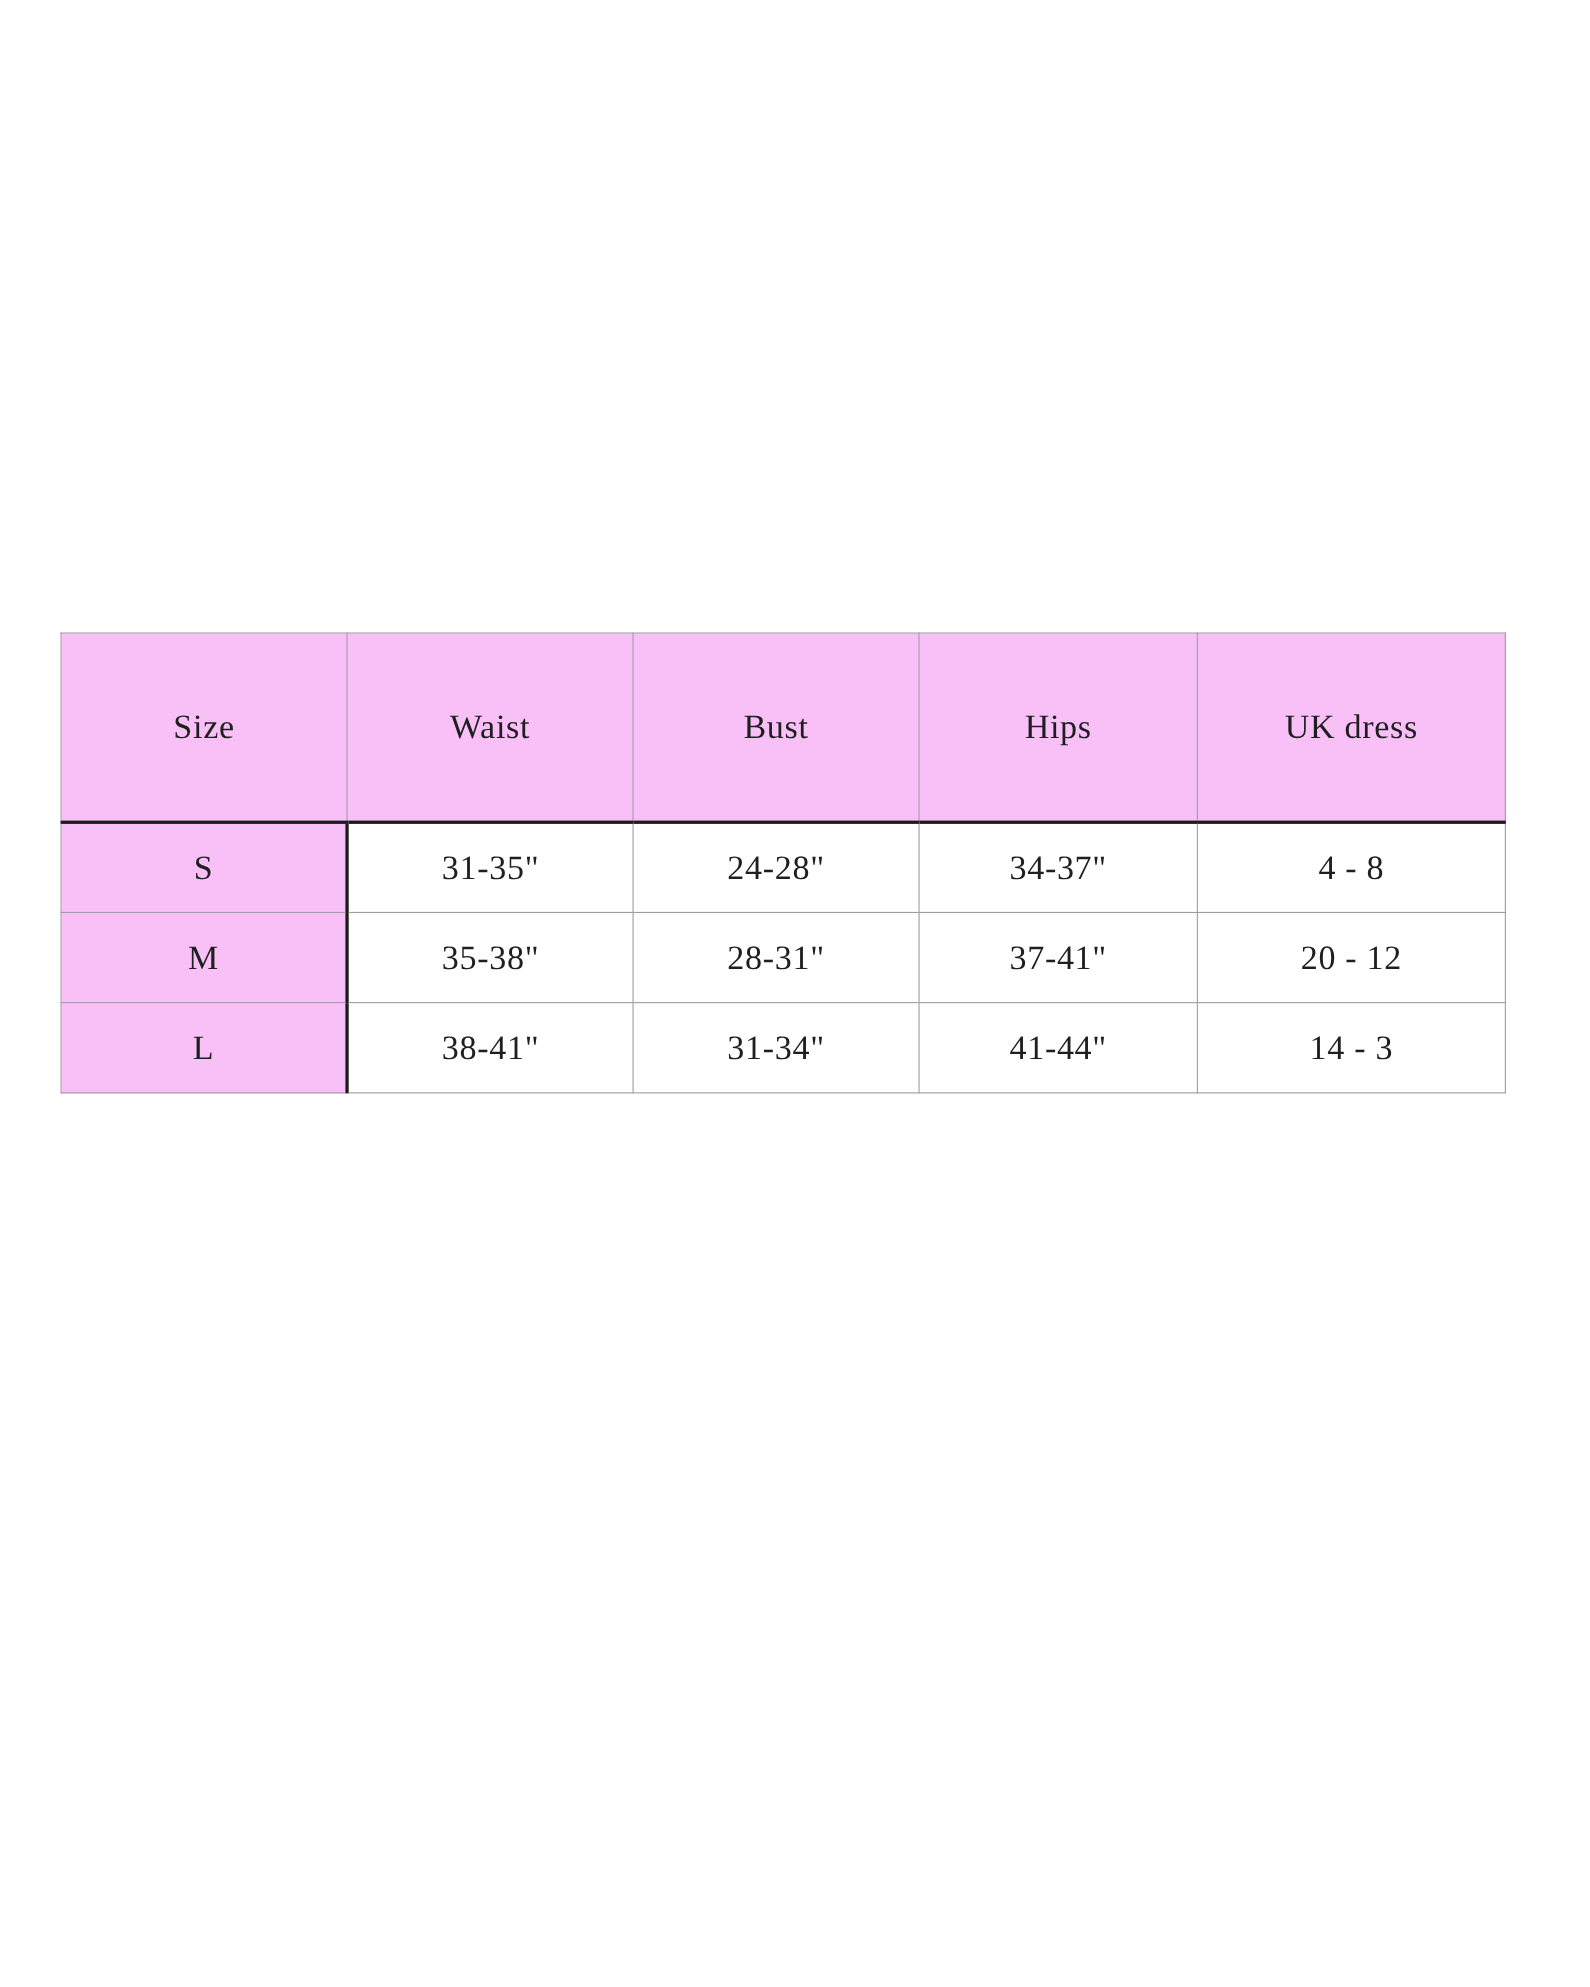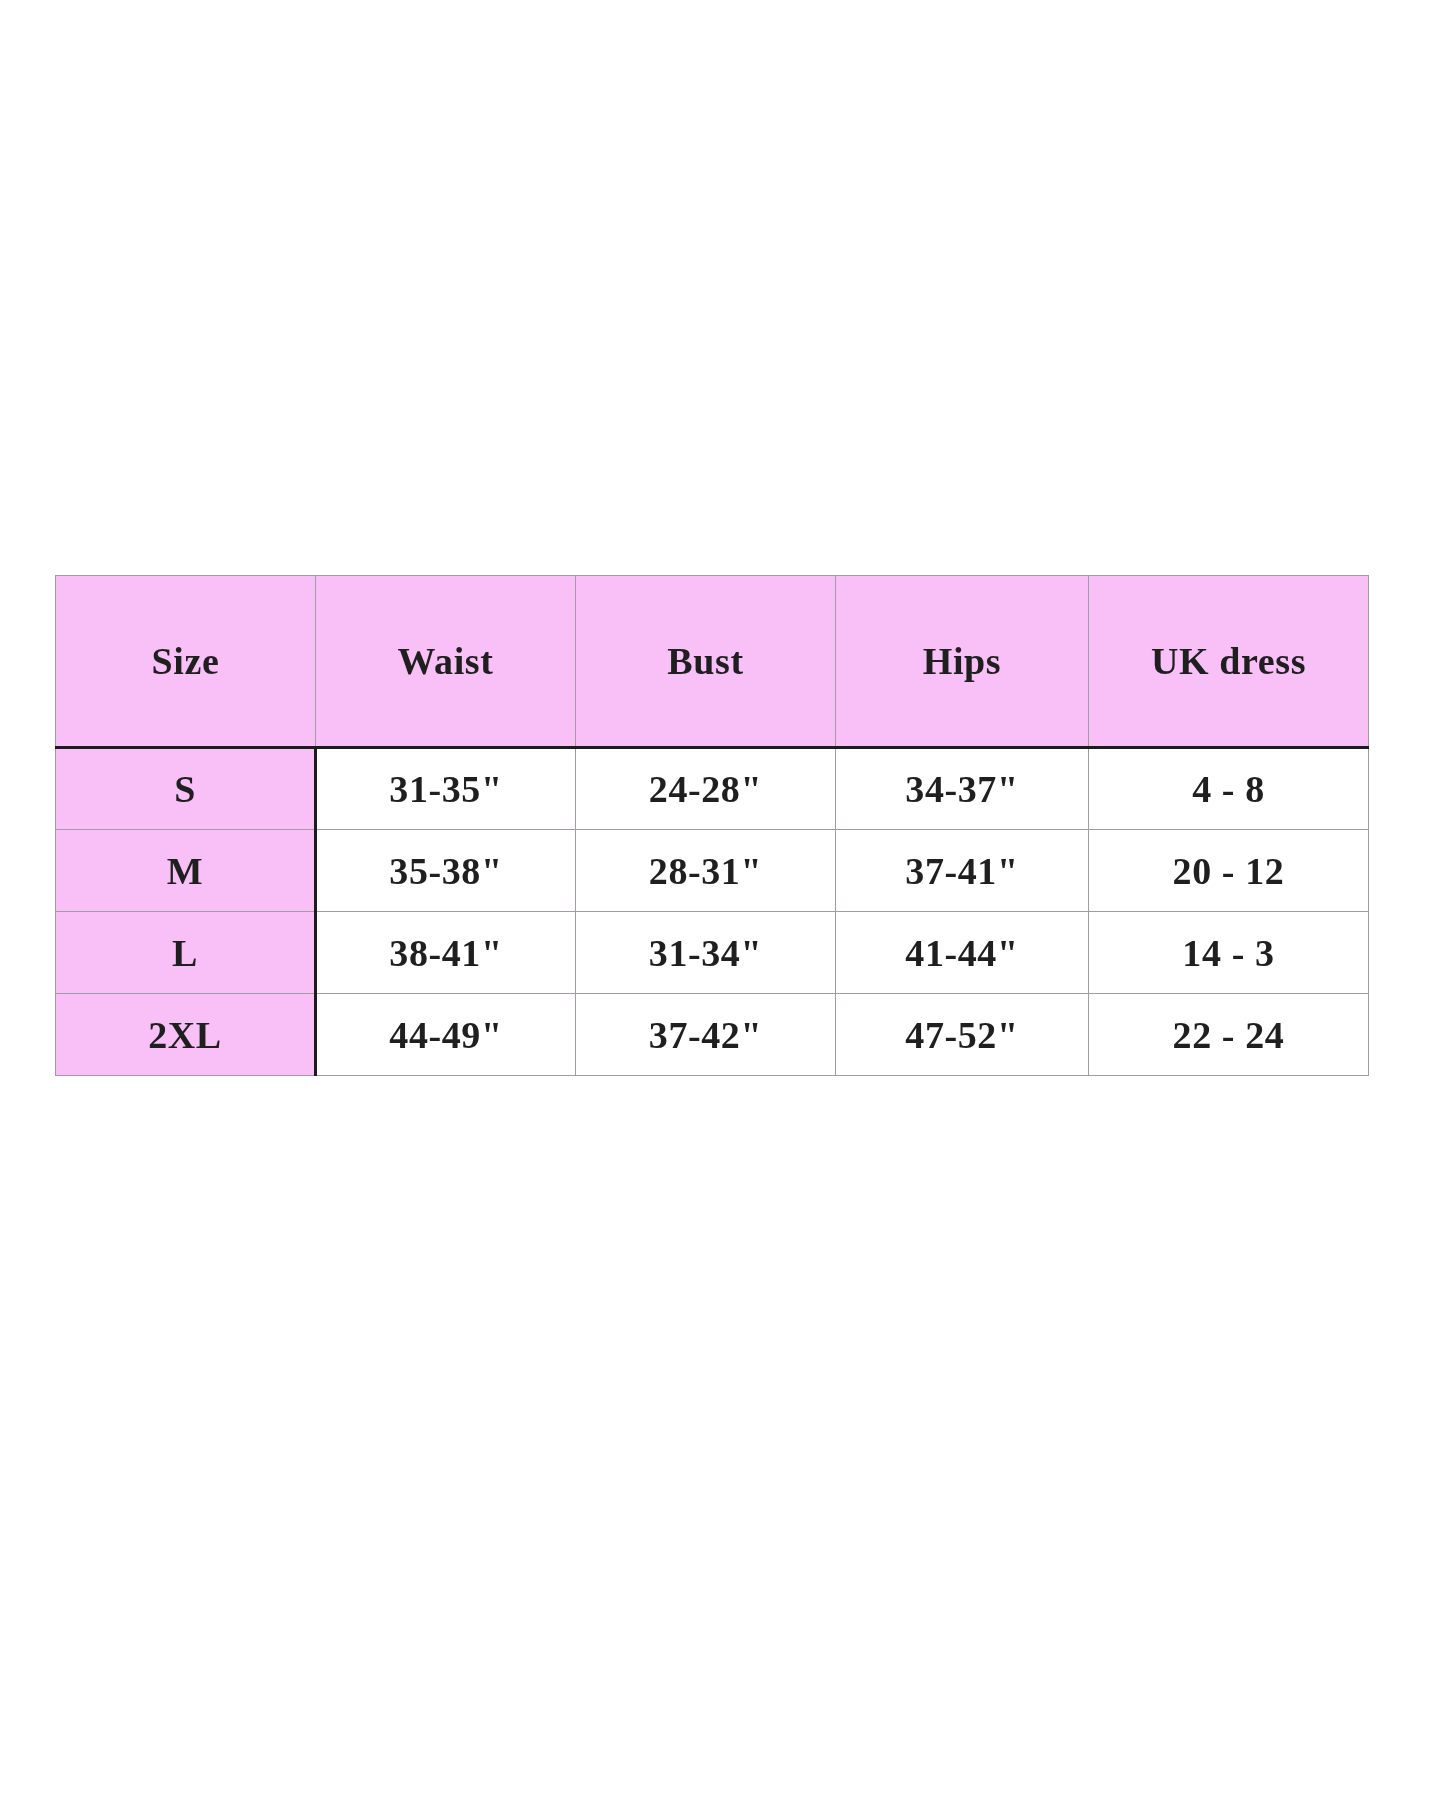--- a/index.html
+++ b/index.html
@@ -32,22 +32,22 @@
   table.size-chart {
     border-collapse: collapse;
     table-layout: fixed;
     width: 1313px;
   }
   table.size-chart th,
   table.size-chart td {
     border: 1px solid var(--grid);
     text-align: center;
     vertical-align: middle;
-    font-weight: bold;
-    font-size: 38px;
+    font-weight: normal;
+    font-size: 31px;
     letter-spacing: 0.6px;
     padding: 0;
   }
   tr.header-row {
     height: 172px;
   }
   tr.header-row th {
     background: var(--header-bg);
     border-bottom: 3px solid var(--accent);
   }
@@ -98,22 +98,15 @@
         <td>37-41"</td>
         <td>20 - 12</td>
       </tr>
       <tr class="data-row">
         <th class="row-label">L</th>
         <td>38-41"</td>
         <td>31-34"</td>
         <td>41-44"</td>
         <td>14 - 3</td>
       </tr>
-      <tr class="data-row">
-        <th class="row-label">2XL</th>
-        <td>44-49"</td>
-        <td>37-42"</td>
-        <td>47-52"</td>
-        <td>22 - 24</td>
-      </tr>
     </tbody>
   </table>
 </div>
 
 </body></html>

